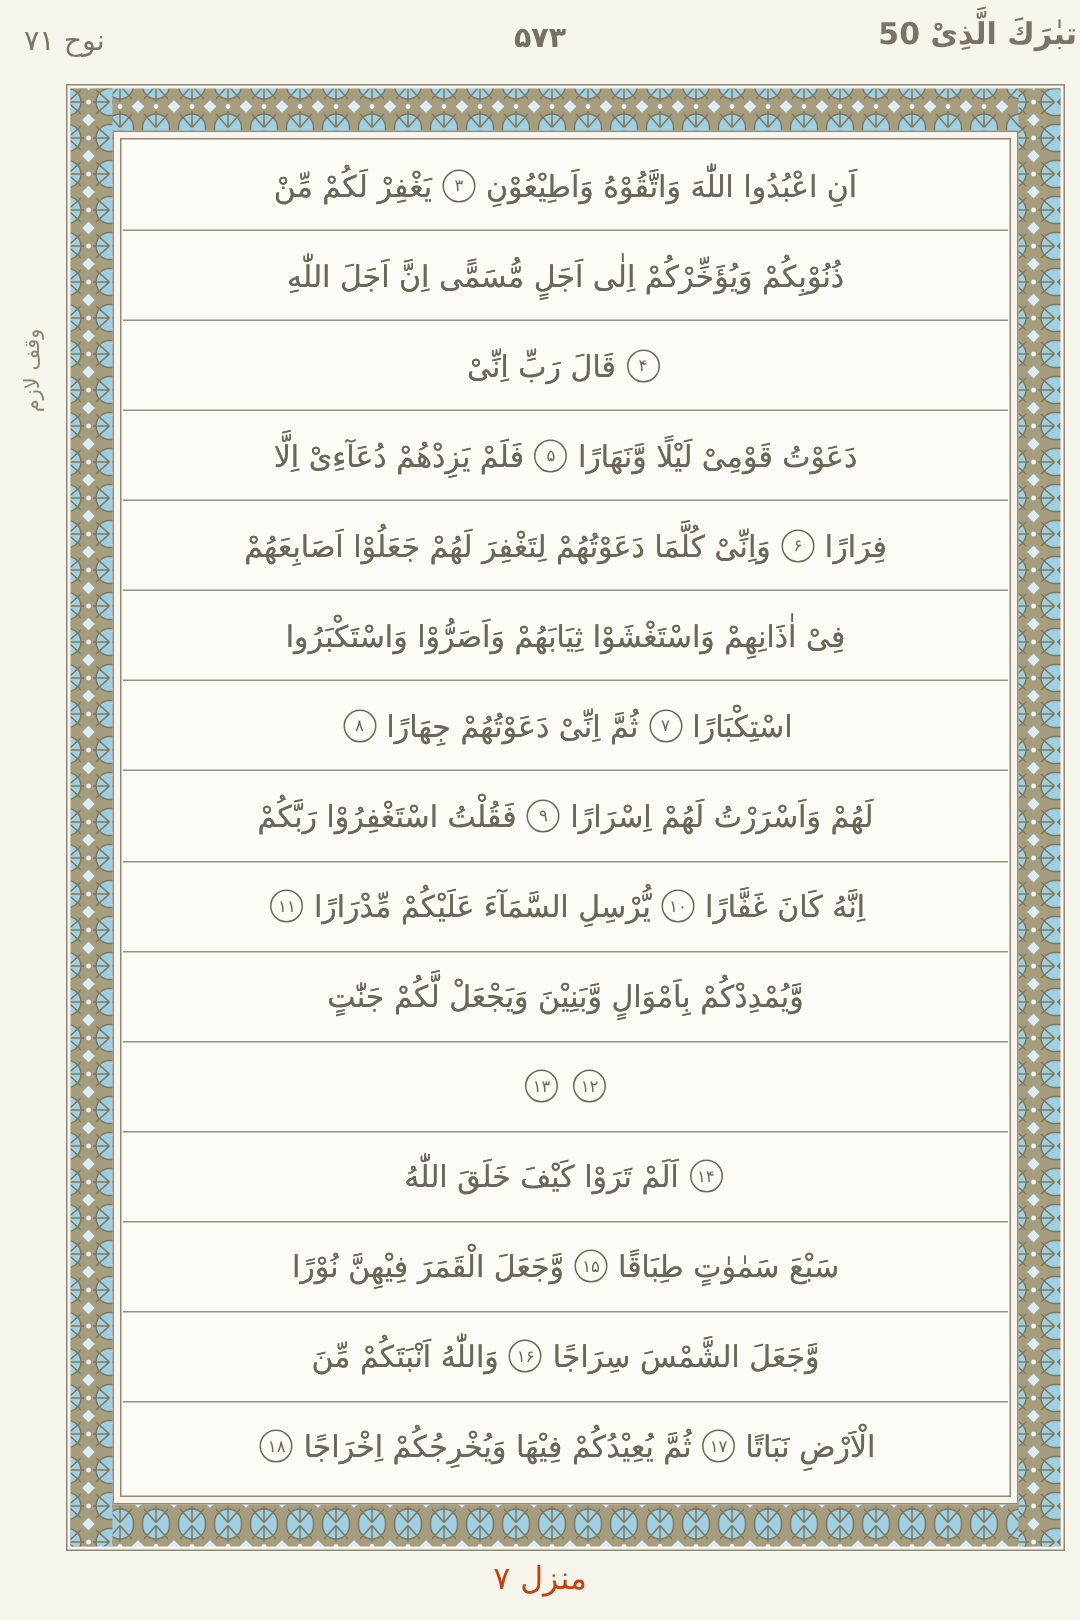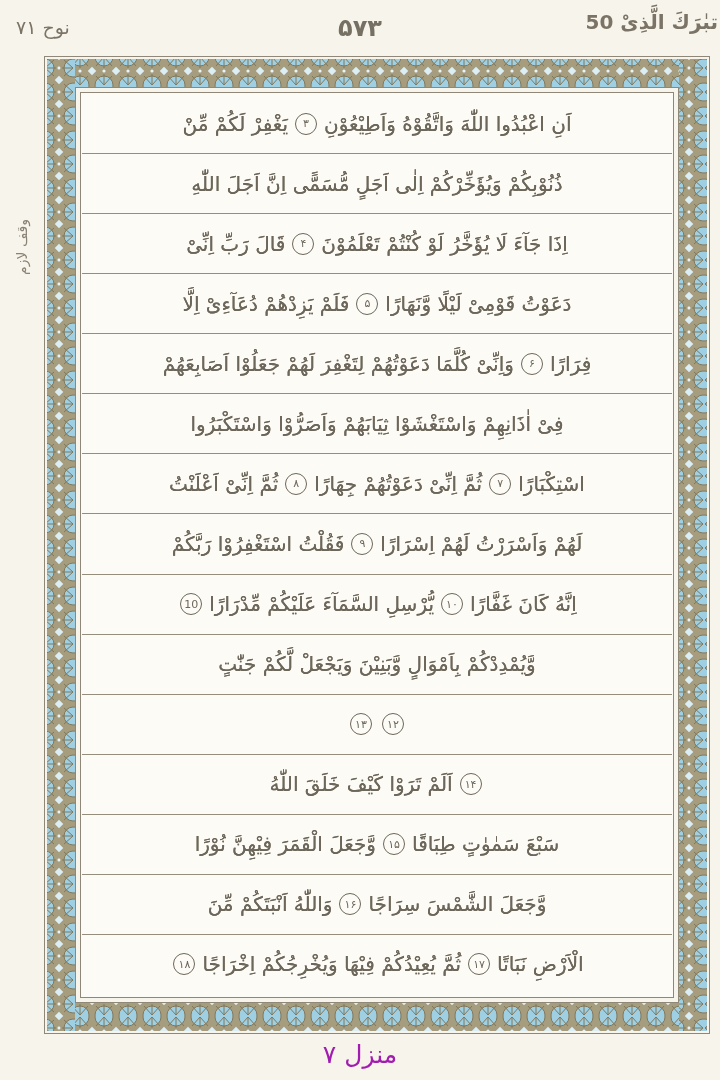--- a/index.html
+++ b/index.html
@@ -9,21 +9,21 @@
     font-family:"DejaVu Sans",sans-serif;
     color:#6d675b;
     position:relative;
     overflow:hidden;
   }
   .page{position:absolute;inset:0;width:720px;height:1080px;}
 
   
   .hdr{position:absolute;top:0;left:0;right:0;height:56px;}
   .hdr-left{position:absolute;left:16px;top:16px;font-size:19px;direction:rtl;color:#7b7466;}
-  .hdr-center{position:absolute;left:0;right:0;top:14px;text-align:center;font-size:24px;font-weight:bold;color:#767062;direction:rtl;}
+  .hdr-center{position:absolute;left:0;right:0;top:14px;text-align:center;font-size:19px;font-weight:bold;color:#767062;direction:rtl;}
   .hdr-right{position:absolute;right:2px;top:10px;font-size:20px;font-weight:bold;direction:rtl;color:#7b7466;white-space:nowrap;}
 
   
   .waqf-wrap{position:absolute;left:0;top:192px;width:44px;height:110px;
     display:flex;align-items:center;justify-content:center;}
   .waqf-wrap span{transform:rotate(-90deg);white-space:nowrap;font-size:14px;color:#8a8274;direction:rtl;}
 
   
   .frame{position:absolute;left:44px;top:56px;width:666px;height:978px;}
   .frame svg{display:block;}
@@ -47,21 +47,21 @@
   .amarker{
     box-sizing:border-box;flex:none;
     width:22px;height:22px;margin:0 5px;
     border:1.5px solid #6d675b;border-radius:50%;
     display:flex;align-items:center;justify-content:center;
     font-size:11px;color:#6d675b;line-height:1;
   }
 
   
   .footer{position:absolute;left:0;right:0;top:1040px;text-align:center;
-    font-size:25px;color:#a21caf;direction:rtl;}
+    font-size:21px;color:#c2410c;direction:rtl;}
 </style>
 </head>
 <body>
 
 <div class="page">
 
   <div class="hdr">
     <div class="hdr-left">نوح ۷۱</div>
     <div class="hdr-center">۵۷۳</div>
     <div class="hdr-right">تبٰرَكَ الَّذِىْ 50</div>
@@ -111,21 +111,20 @@
   <div class="text-area">
       <div class="qline">
         <span class="qtext">اَنِ اعْبُدُوا اللّٰهَ وَاتَّقُوْهُ وَاَطِيْعُوْنِ</span>
         <span class="amarker">۳</span>
         <span class="qtext">يَغْفِرْ لَكُمْ مِّنْ</span>
       </div>
       <div class="qline">
         <span class="qtext">ذُنُوْبِكُمْ وَيُؤَخِّرْكُمْ اِلٰى اَجَلٍ مُّسَمًّى اِنَّ اَجَلَ اللّٰهِ</span>
       </div>
       <div class="qline">
-        <span class="qtext">اِذَا جَآءَ لَا يُؤَخَّرُ لَوْ كُنْتُمْ تَعْلَمُوْنَ</span>
         <span class="amarker">۴</span>
         <span class="qtext">قَالَ رَبِّ اِنِّىْ</span>
       </div>
       <div class="qline">
         <span class="qtext">دَعَوْتُ قَوْمِىْ لَيْلًا وَّنَهَارًا</span>
         <span class="amarker">۵</span>
         <span class="qtext">فَلَمْ يَزِدْهُمْ دُعَآءِىْ اِلَّا</span>
       </div>
       <div class="qline">
         <span class="qtext">فِرَارًا</span>
@@ -133,32 +132,31 @@
         <span class="qtext">وَاِنِّىْ كُلَّمَا دَعَوْتُهُمْ لِتَغْفِرَ لَهُمْ جَعَلُوْا اَصَابِعَهُمْ</span>
       </div>
       <div class="qline">
         <span class="qtext">فِىْ اٰذَانِهِمْ وَاسْتَغْشَوْا ثِيَابَهُمْ وَاَصَرُّوْا وَاسْتَكْبَرُوا</span>
       </div>
       <div class="qline">
         <span class="qtext">اسْتِكْبَارًا</span>
         <span class="amarker">۷</span>
         <span class="qtext">ثُمَّ اِنِّىْ دَعَوْتُهُمْ جِهَارًا</span>
         <span class="amarker">۸</span>
-        <span class="qtext">ثُمَّ اِنِّىْ اَعْلَنْتُ</span>
       </div>
       <div class="qline">
         <span class="qtext">لَهُمْ وَاَسْرَرْتُ لَهُمْ اِسْرَارًا</span>
         <span class="amarker">۹</span>
         <span class="qtext">فَقُلْتُ اسْتَغْفِرُوْا رَبَّكُمْ</span>
       </div>
       <div class="qline">
         <span class="qtext">اِنَّهُ كَانَ غَفَّارًا</span>
         <span class="amarker">۱۰</span>
         <span class="qtext">يُّرْسِلِ السَّمَآءَ عَلَيْكُمْ مِّدْرَارًا</span>
-        <span class="amarker">10</span>
+        <span class="amarker">۱۱</span>
       </div>
       <div class="qline">
         <span class="qtext">وَّيُمْدِدْكُمْ بِاَمْوَالٍ وَّبَنِيْنَ وَيَجْعَلْ لَّكُمْ جَنّٰتٍ</span>
       </div>
       <div class="qline">
         <span class="amarker">۱۲</span>
         <span class="amarker">۱۳</span>
       </div>
       <div class="qline">
         <span class="amarker">۱۴</span>

